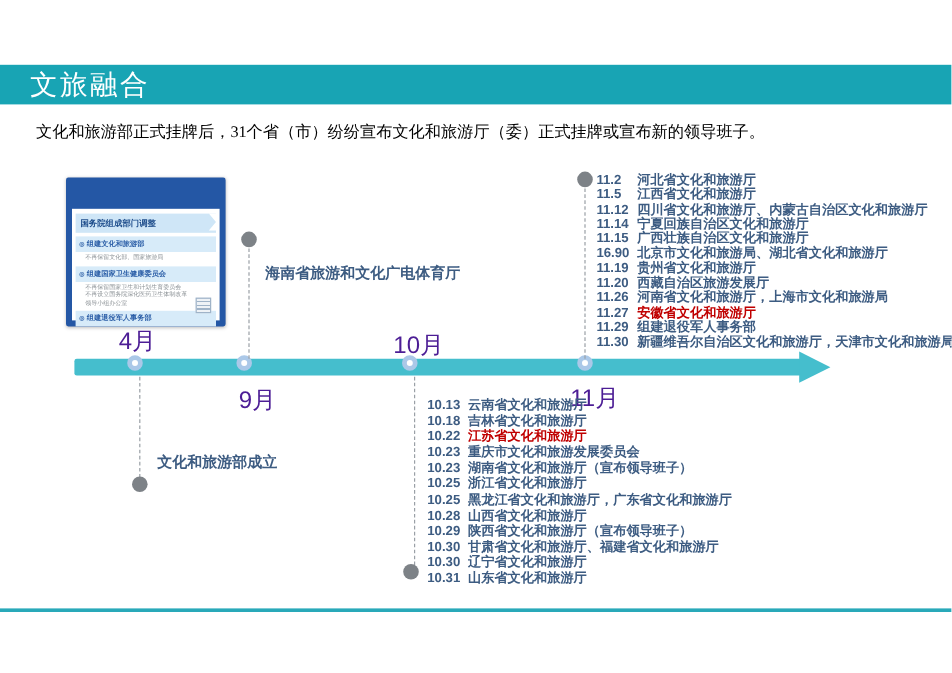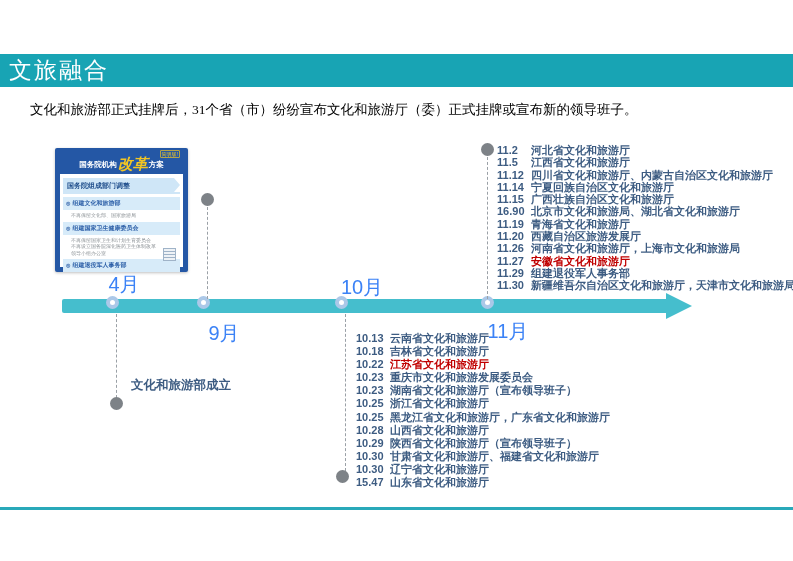--- a/index.html
+++ b/index.html
@@ -2,21 +2,21 @@
 <html><head>
 <meta charset="utf-8">
 <style>
   * { margin:0; padding:0; box-sizing:border-box; }
   body { background:#fff; font-family:"Liberation Sans", sans-serif; }
   .slide { position:relative; width:793px; height:561px; background:#ffffff; overflow:hidden; }
 
   
   .titlebar { position:absolute; left:0; top:54px; width:793px; height:33px;
     background:#18a4b4; color:#fff; font-family:"Liberation Serif", serif;
-    font-size:23px; line-height:33px; padding-left:9px; letter-spacing:2px; }
+    font-size:23px; line-height:33px; padding-left:25px; letter-spacing:2px; }
 
   .subtitle { position:absolute; left:30px; top:101px; width:720px;
     color:#000000; font-family:"Liberation Serif", serif; font-size:13.5px; }
 
   
   .card { position:absolute; left:55px; top:148px; width:133px; height:124px;
     background:#2457a5; border-radius:2px; box-shadow:0 1px 3px rgba(0,0,0,.25); }
   .card-header { position:relative; height:24px; text-align:center; color:#fff;
     padding-top:7px; white-space:nowrap; }
   .h-pre, .h-suf { font-size:7.5px; font-weight:bold; vertical-align:middle; }
@@ -43,21 +43,21 @@
   
   .tl-bar { position:absolute; left:62px; top:299px; width:606px; height:14px;
     background:#45becd; border-radius:2px; }
   .tl-head { position:absolute; left:666px; top:293px; width:0; height:0;
     border-top:13px solid transparent; border-bottom:13px solid transparent;
     border-left:26px solid #45becd; }
   .node { position:absolute; width:13px; height:13px; background:#fff;
     border:4px solid #abc8e8; border-radius:50%; top:296px; }
   .n1{left:106px;} .n2{left:197px;} .n3{left:335px;} .n4{left:481px;}
 
-  .month { position:absolute; color:#3b82f6; font-size:20px; text-align:center;margin-left:16px; }
+  .month { position:absolute; color:#4c1d95; font-size:20px; text-align:right; }
   .m-apr{left:86px;  top:271px; width:44px;}
   .m-sep{left:186px; top:320px; width:44px;}
   .m-oct{left:322px; top:274px; width:48px;}
   .m-nov{left:468px; top:318px; width:48px;}
 
   .dash { position:absolute; width:0; border-left:1.5px dashed #9aa0a6; }
   .d-apr{left:116px; top:314px; height:84px;}
   .d-sep{left:207px; top:207px; height:92px;}
   .d-oct{left:345px; top:314px; height:157px;}
   .d-nov{left:487px; top:157px; height:142px;}
@@ -86,24 +86,20 @@
 
 <div class="slide">
 
   <div class="titlebar">
     <span>文旅融合</span>
   </div>
 
   <div class="subtitle">文化和旅游部正式挂牌后，31个省（市）纷纷宣布文化和旅游厅（委）正式挂牌或宣布新的领导班子。</div>
 
   <div class="card">
-    <div class="card-header">
-      <span class="badge">简明版!</span>
-      <span class="h-pre">国务院机构</span><span class="h-big">改革</span><span class="h-suf">方案</span>
-    </div>
     <div class="card-panel">
       <div class="card-section">国务院组成部门调整</div>
       <div>
 
       <div class="card-item">
             <div class="ci-title"><span class="ci-bullet">◎</span><span>组建文化和旅游部</span></div>
             <div class="ci-notes">不再保留文化部、国家旅游局</div>
           </div>
           <div class="card-item">
             <div class="ci-title"><span class="ci-bullet">◎</span><span>组建国家卫生健康委员会</span></div>
@@ -136,20 +132,21 @@
   <div class="dash d-sep"></div>
   <div class="dash d-oct"></div>
   <div class="dash d-nov"></div>
 
   <div class="dot dot-apr"></div>
   <div class="dot dot-sep"></div>
   <div class="dot dot-oct"></div>
   <div class="dot dot-nov"></div>
 
   <div class="ev-single ev-apr">文化和旅游部成立</div>
+  <div class="ev-single ev-sep">海南省旅游和文化广电体育厅</div>
 
   <div class="evlist list-oct">
 
   <div class="ev-row">
         <span class="ev-date">10.13</span><span class="ev-name">云南省文化和旅游厅</span>
       </div>
       <div class="ev-row">
         <span class="ev-date">10.18</span><span class="ev-name">吉林省文化和旅游厅</span>
       </div>
       <div class="ev-row highlight">
@@ -173,21 +170,21 @@
       <div class="ev-row">
         <span class="ev-date">10.29</span><span class="ev-name">陕西省文化和旅游厅（宣布领导班子）</span>
       </div>
       <div class="ev-row">
         <span class="ev-date">10.30</span><span class="ev-name">甘肃省文化和旅游厅、福建省文化和旅游厅</span>
       </div>
       <div class="ev-row">
         <span class="ev-date">10.30</span><span class="ev-name">辽宁省文化和旅游厅</span>
       </div>
       <div class="ev-row">
-        <span class="ev-date">15.47</span><span class="ev-name">山东省文化和旅游厅</span>
+        <span class="ev-date">10.31</span><span class="ev-name">山东省文化和旅游厅</span>
       </div>
     </div>
 
   <div class="evlist list-nov">
 
   <div class="ev-row">
         <span class="ev-date">11.2</span><span class="ev-name">河北省文化和旅游厅</span>
       </div>
       <div class="ev-row">
         <span class="ev-date">11.5</span><span class="ev-name">江西省文化和旅游厅</span>
@@ -198,21 +195,21 @@
       <div class="ev-row">
         <span class="ev-date">11.14</span><span class="ev-name">宁夏回族自治区文化和旅游厅</span>
       </div>
       <div class="ev-row">
         <span class="ev-date">11.15</span><span class="ev-name">广西壮族自治区文化和旅游厅</span>
       </div>
       <div class="ev-row">
         <span class="ev-date">16.90</span><span class="ev-name">北京市文化和旅游局、湖北省文化和旅游厅</span>
       </div>
       <div class="ev-row">
-        <span class="ev-date">11.19</span><span class="ev-name">青海省文化和旅游厅</span>
+        <span class="ev-date">11.19</span><span class="ev-name">贵州省文化和旅游厅</span>
       </div>
       <div class="ev-row">
         <span class="ev-date">11.20</span><span class="ev-name">西藏自治区旅游发展厅</span>
       </div>
       <div class="ev-row">
         <span class="ev-date">11.26</span><span class="ev-name">河南省文化和旅游厅，上海市文化和旅游局</span>
       </div>
       <div class="ev-row highlight">
         <span class="ev-date">11.27</span><span class="ev-name">安徽省文化和旅游厅</span>
       </div>

